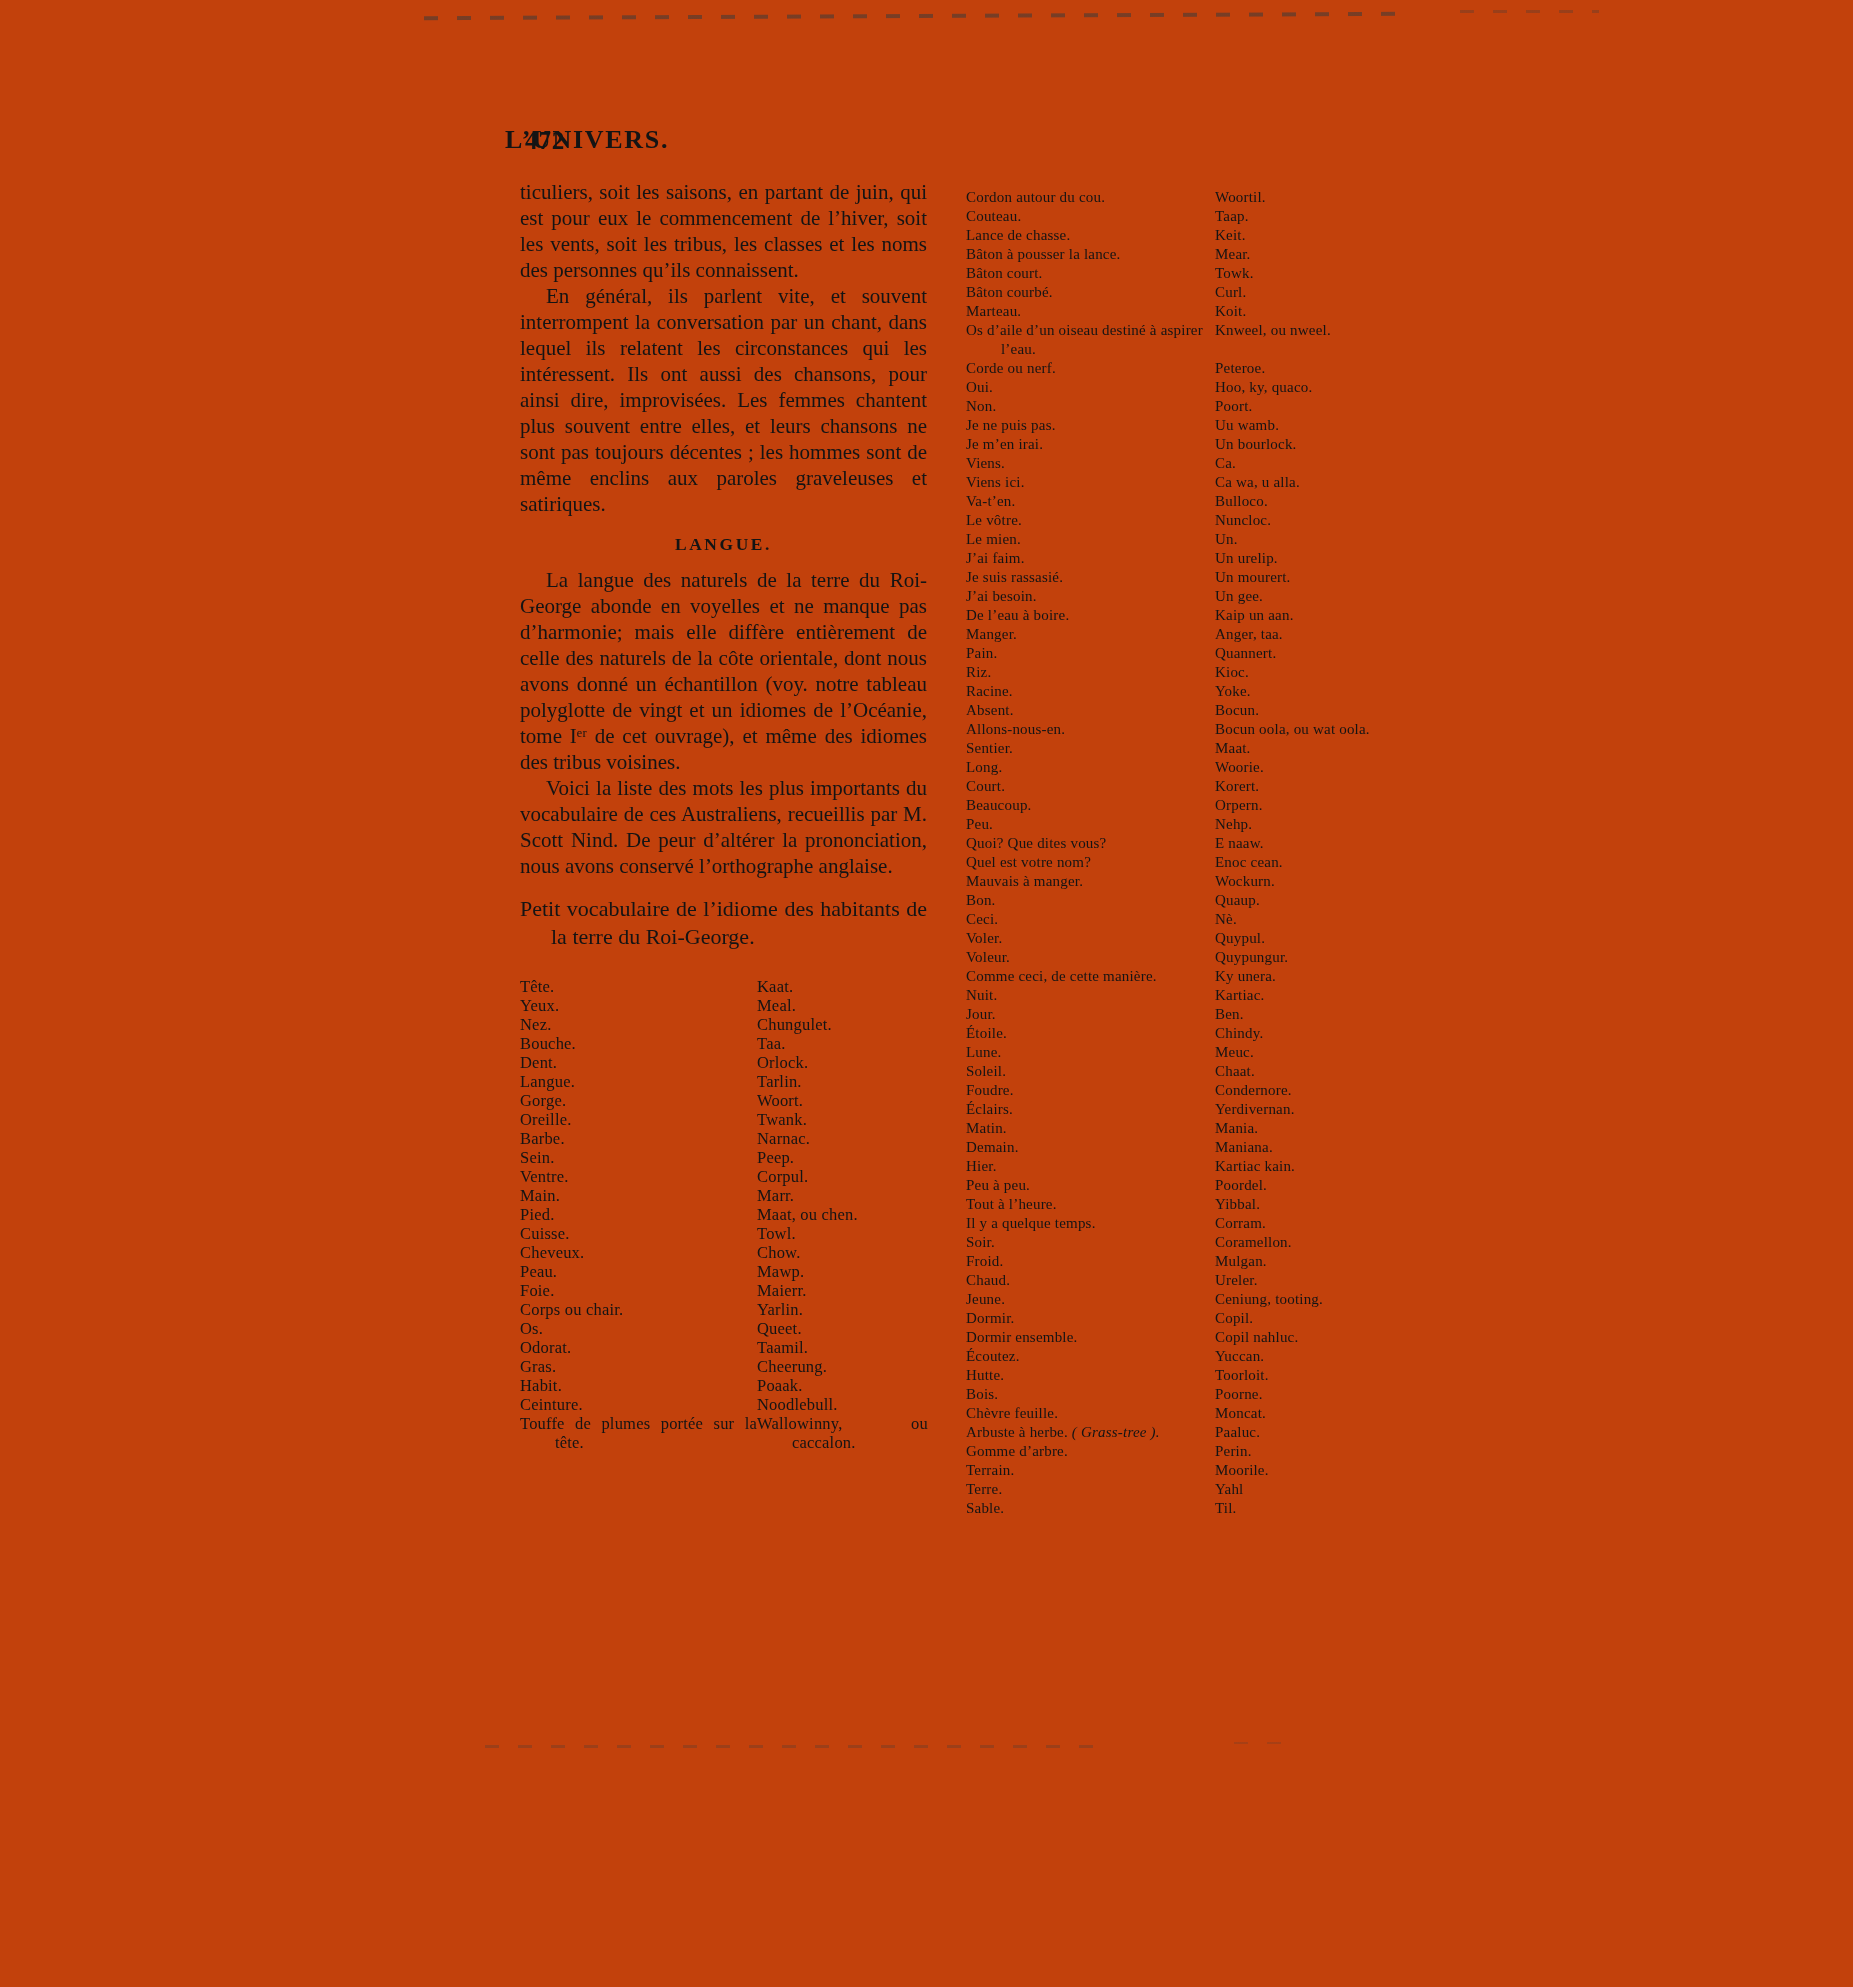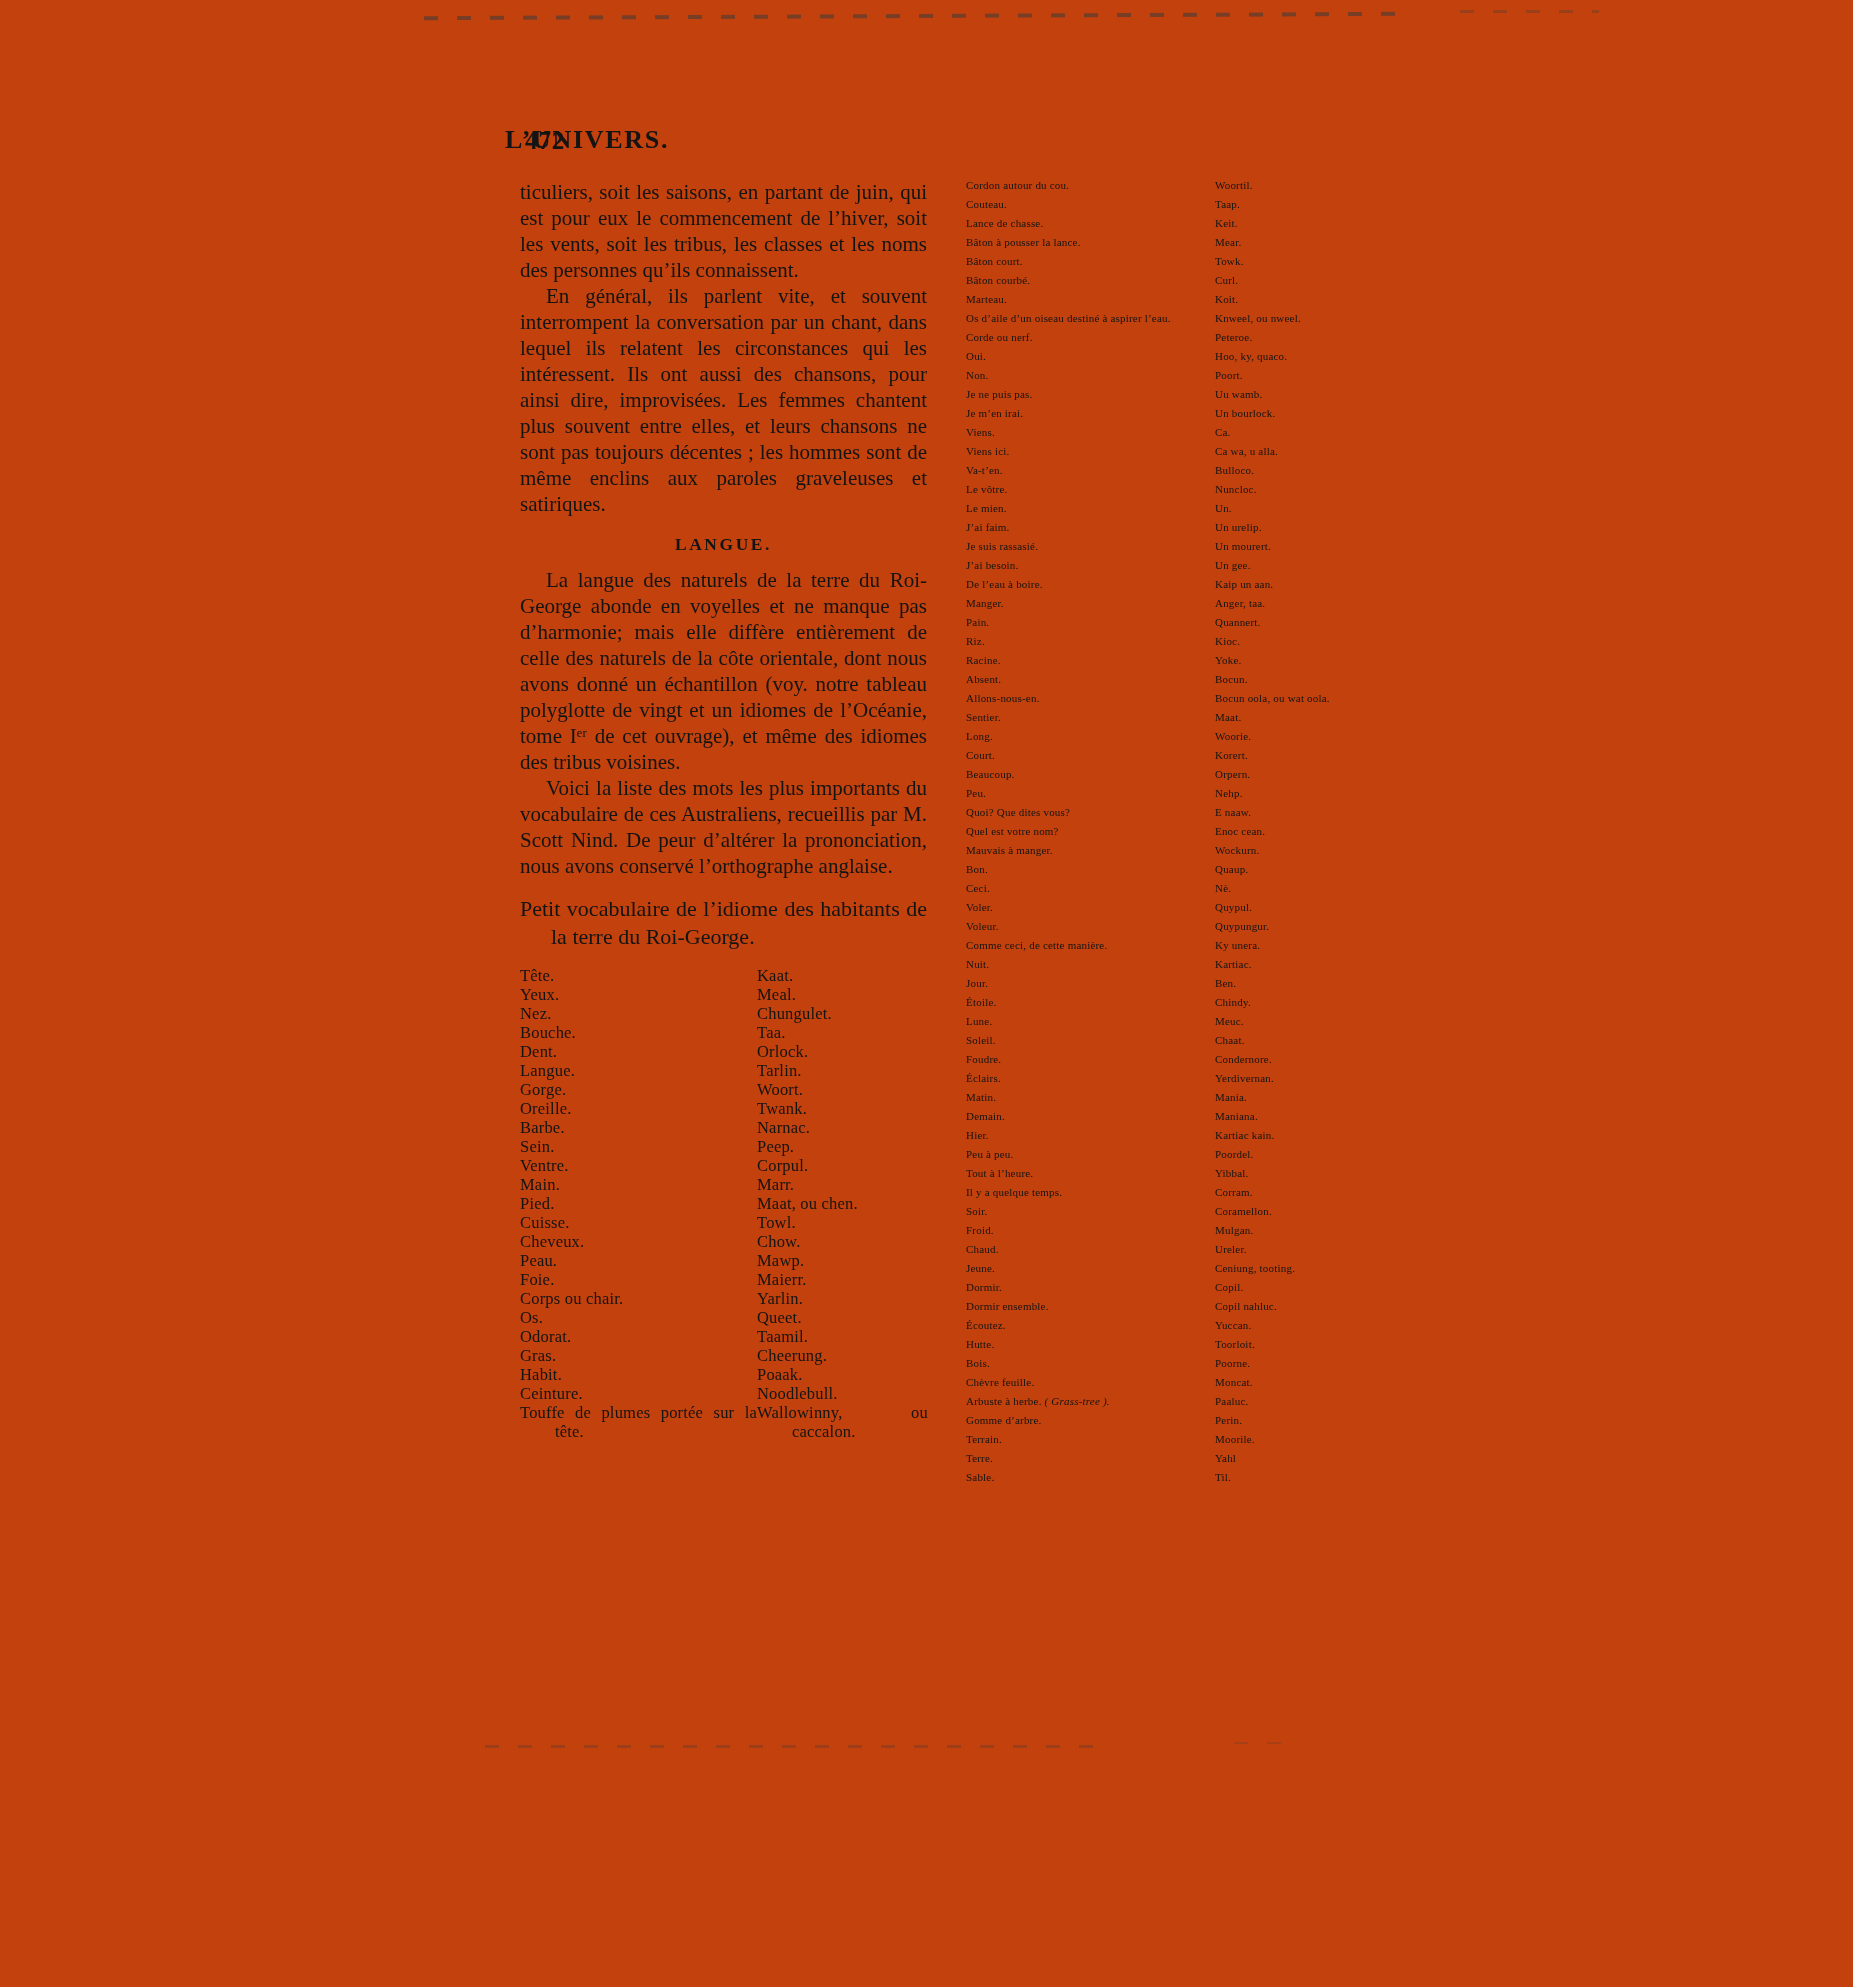--- a/index.html
+++ b/index.html
@@ -39,24 +39,24 @@
     text-align:center;font-size:17.4px;font-weight:bold;letter-spacing:2.6px;
   }
   .vocab-title{
     margin-top:15.6px;
     font-size:22px;line-height:28px;
     padding-left:31px;text-indent:-31px;
   }
 
   
   .vlist{display:block;}
-  .vlist-left{margin-top:15px;width:408px;font-size:16.5px;}
+  .vlist-left{margin-top:26px;width:408px;font-size:16.5px;}
   .col-right{
-    position:absolute;left:966px;top:176px;width:455px;
-    font-size:11px;
+    position:absolute;left:966px;top:188px;width:455px;
+    font-size:15px;
   }
   .vrow{display:flex;align-items:flex-start;}
   .vrow .fr,.vrow .tr{
     line-height:19px;
     padding-left:35px;text-indent:-35px;
     letter-spacing:0.2px;
   }
   .vlist-left .fr{width:202px;flex:0 0 202px;}
   .vlist-left .tr{flex:1;}
   .col-right .fr{width:214px;flex:0 0 214px;}

